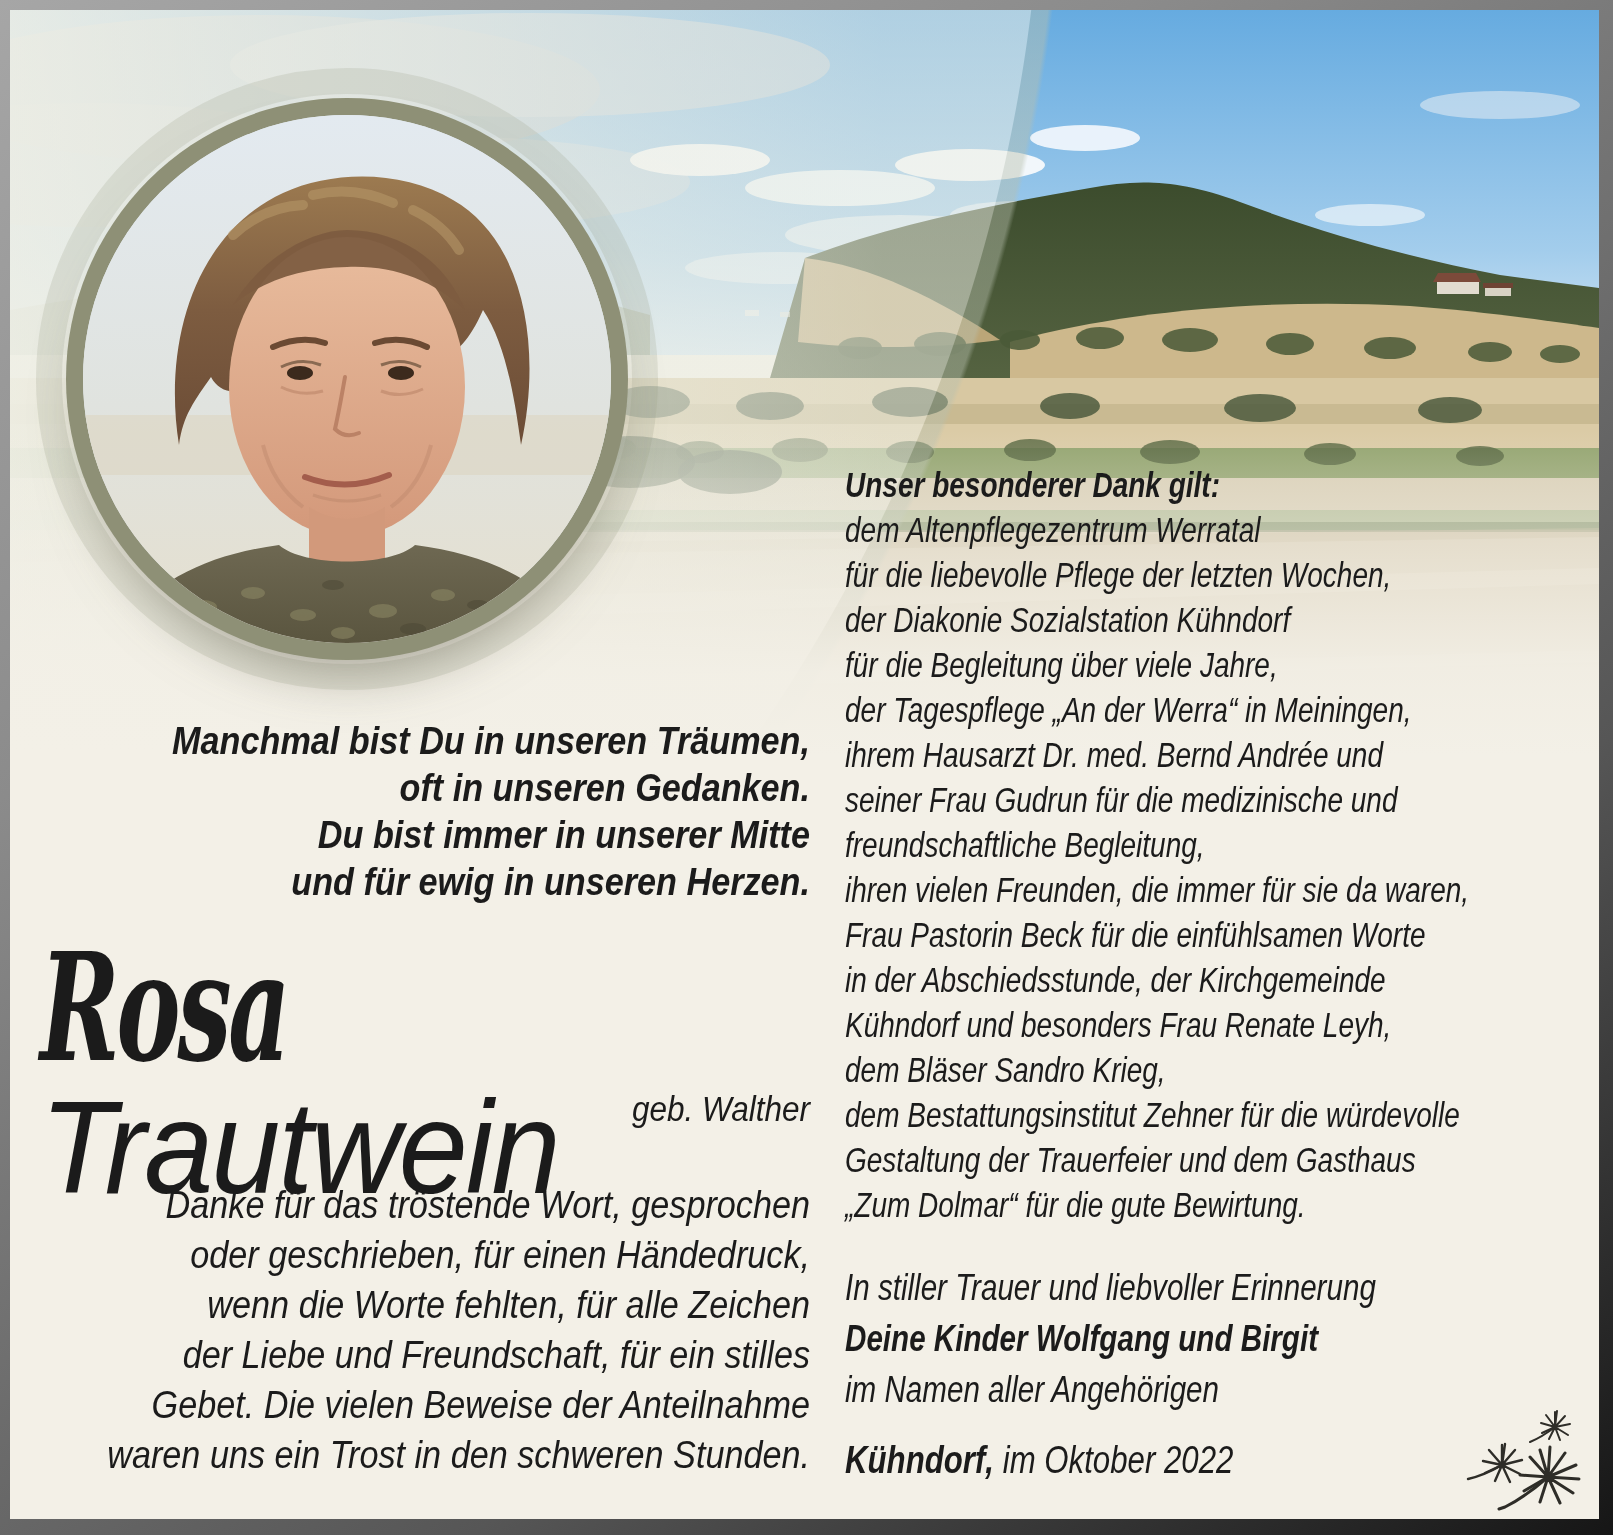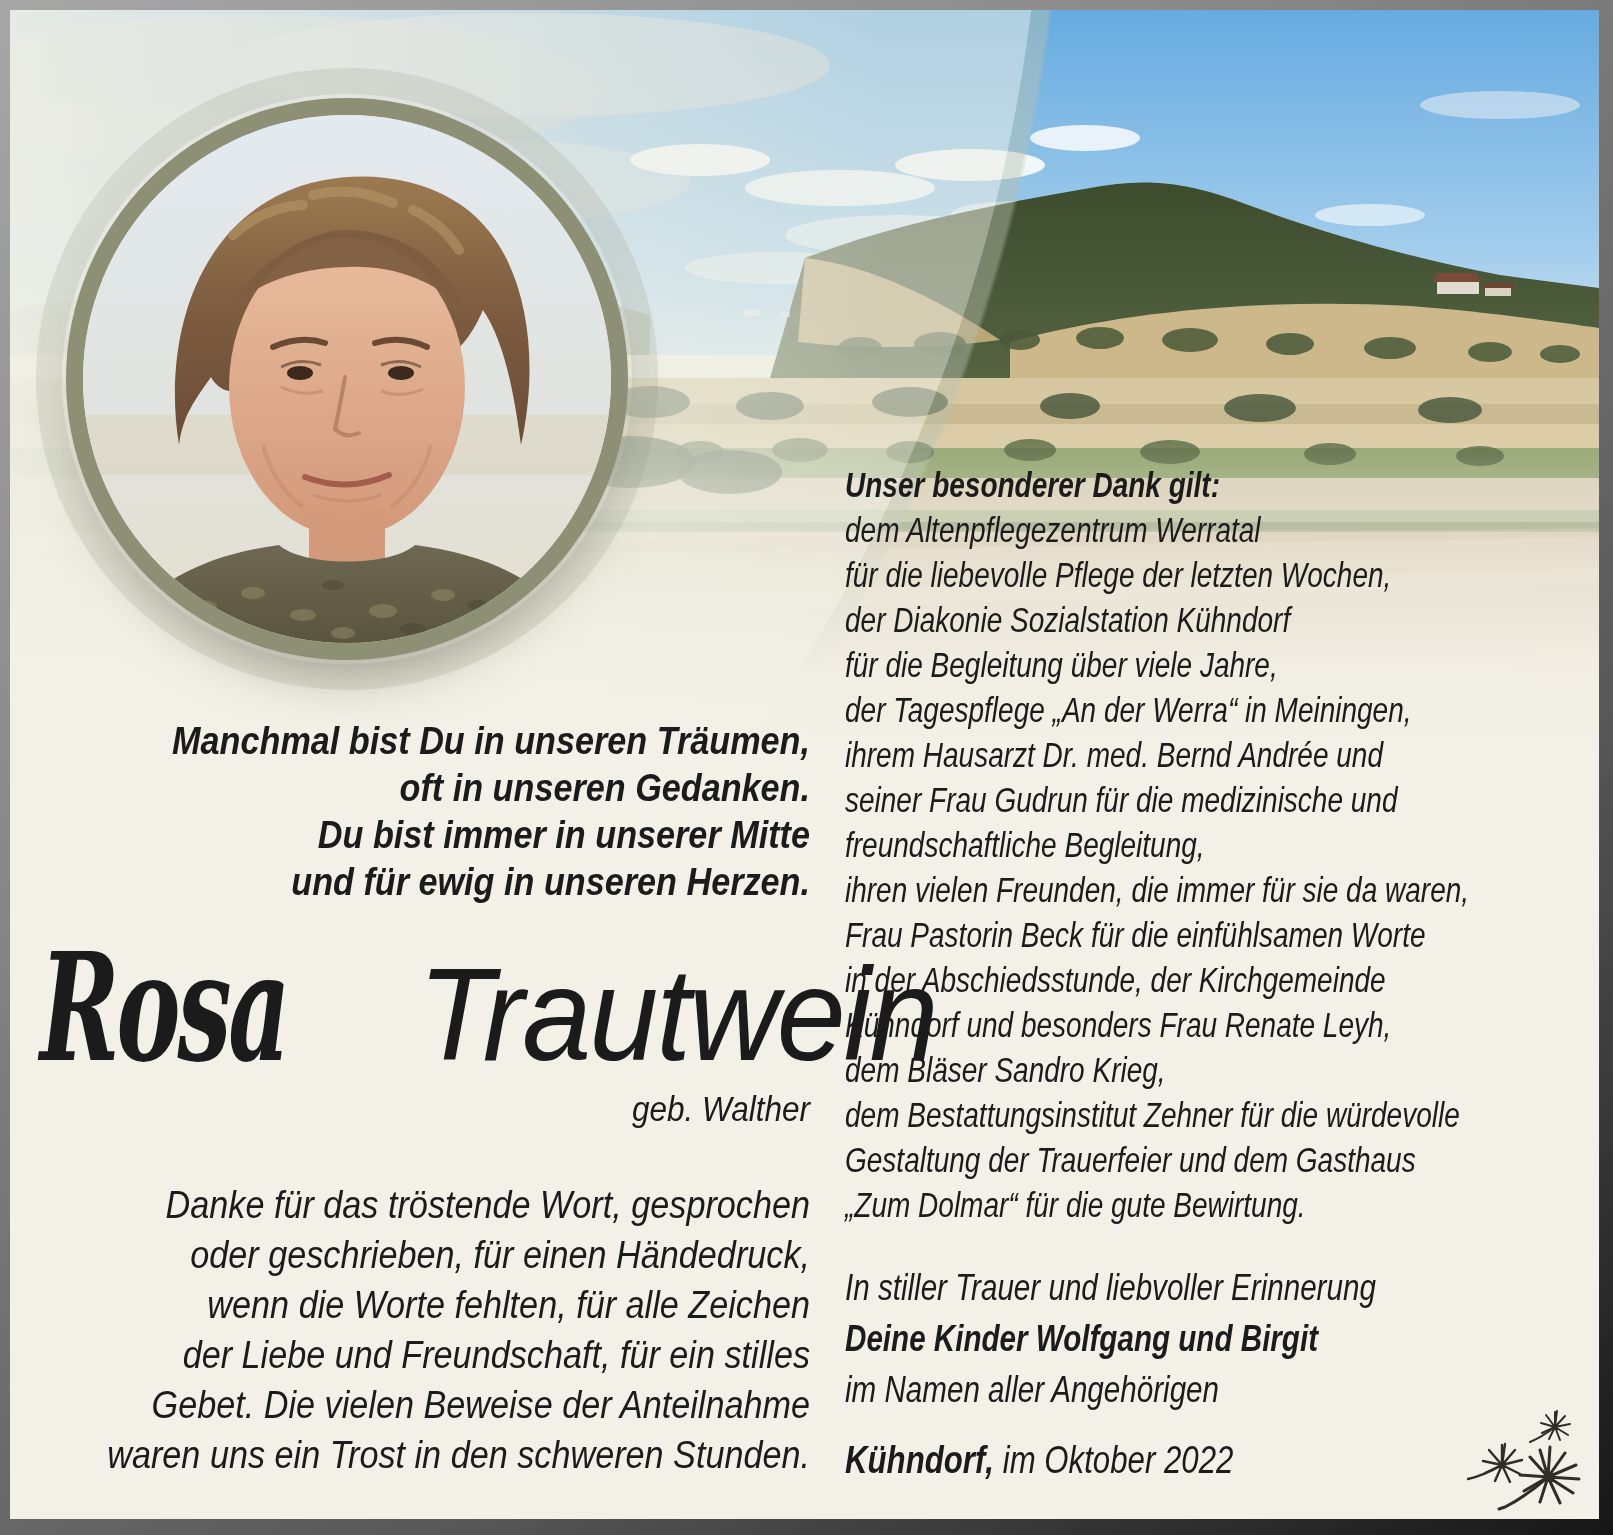--- a/index.html
+++ b/index.html
@@ -51,21 +51,21 @@
   .txt{font-style:italic;line-height:1.32;}
   .left-col{
     left:-60px;width:860px;text-align:right;
     transform:scaleX(0.9);transform-origin:860px 0;
   }
   .poem{top:708px;font-weight:bold;font-size:38px;line-height:47px;}
   .geb{top:1076px;font-size:35px;}
   .thanks-left{top:1170px;font-size:38px;line-height:50px;}
 
   .name{
-    left:30px;top:922px;display:flex;align-items:baseline;white-space:nowrap;
+    left:30px;top:922px;display:flex;align-items:baseline;white-space:nowrap;flex-direction:column;
   }
   .rosa{
     font-family:"DejaVu Serif",serif;font-style:italic;font-weight:bold;
     font-size:150px;line-height:1;letter-spacing:-5px;
     transform:scaleX(0.64);transform-origin:left bottom;display:inline-block;
   }
   .traut{
     font-family:"Liberation Sans",sans-serif;font-style:italic;
     font-size:132px;line-height:1;letter-spacing:-2px;margin-left:-8px;
     transform:scaleX(0.94);transform-origin:left bottom;display:inline-block;

